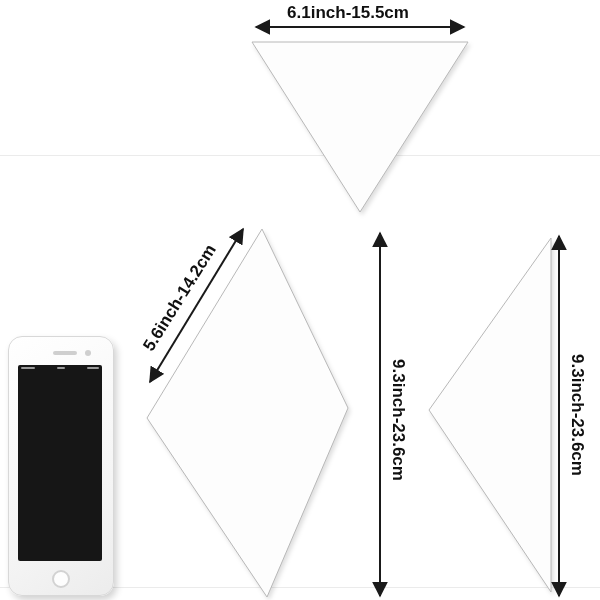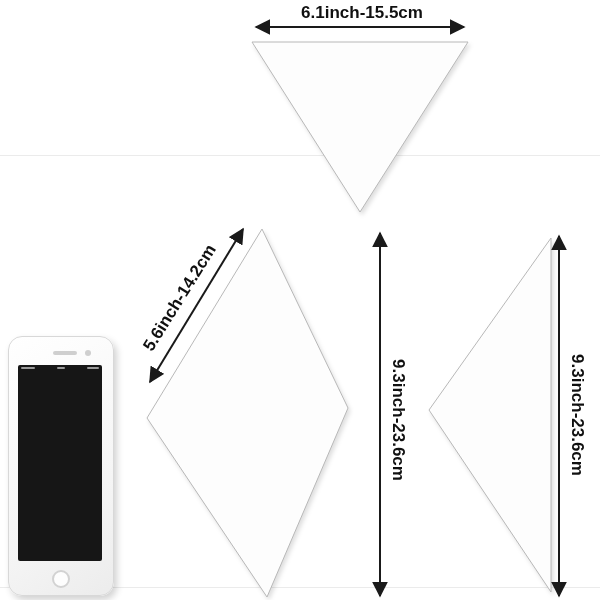--- a/index.html
+++ b/index.html
@@ -12,21 +12,21 @@
   .seam.s2{top:587px;}
 
   svg.layer{position:absolute;left:0;top:0;}
 
   .mirror{fill:var(--shape-fill,#fdfdfd);stroke:var(--shape-border,#b8b8b8);stroke-width:1;
           filter:drop-shadow(2px 3px 2px rgba(0,0,0,0.13));}
   .arrow-line{stroke:var(--arrow,#1a1a1a);stroke-width:2;}
 
   .dim-label{position:absolute;font-weight:700;font-size:17px;color:var(--text,#101010);
              white-space:nowrap;letter-spacing:0px;}
-  .l-top  {left:362px;top:13px; transform:translate(-50%,-50%);}
+  .l-top  {left:348px;top:13px; transform:translate(-50%,-50%);}
   .l-diag {left:180px;top:298px;transform:translate(-50%,-50%) rotate(-58deg);}
   .l-mid  {left:398px;top:420px;transform:translate(-50%,-50%) rotate(90deg);}
   .l-right{left:577px;top:415px;transform:translate(-50%,-50%) rotate(90deg);}
 
   
   .phone{position:absolute;left:8px;top:336px;width:104px;height:258px;
          background:linear-gradient(145deg,#ffffff 0%,#f4f4f4 70%,#ececec 100%);
          border:1px solid #d8d8d8;border-radius:14px;
          box-shadow:3px 4px 7px rgba(0,0,0,0.18);}
   .phone-speaker{position:absolute;left:44px;top:14px;width:24px;height:4px;

